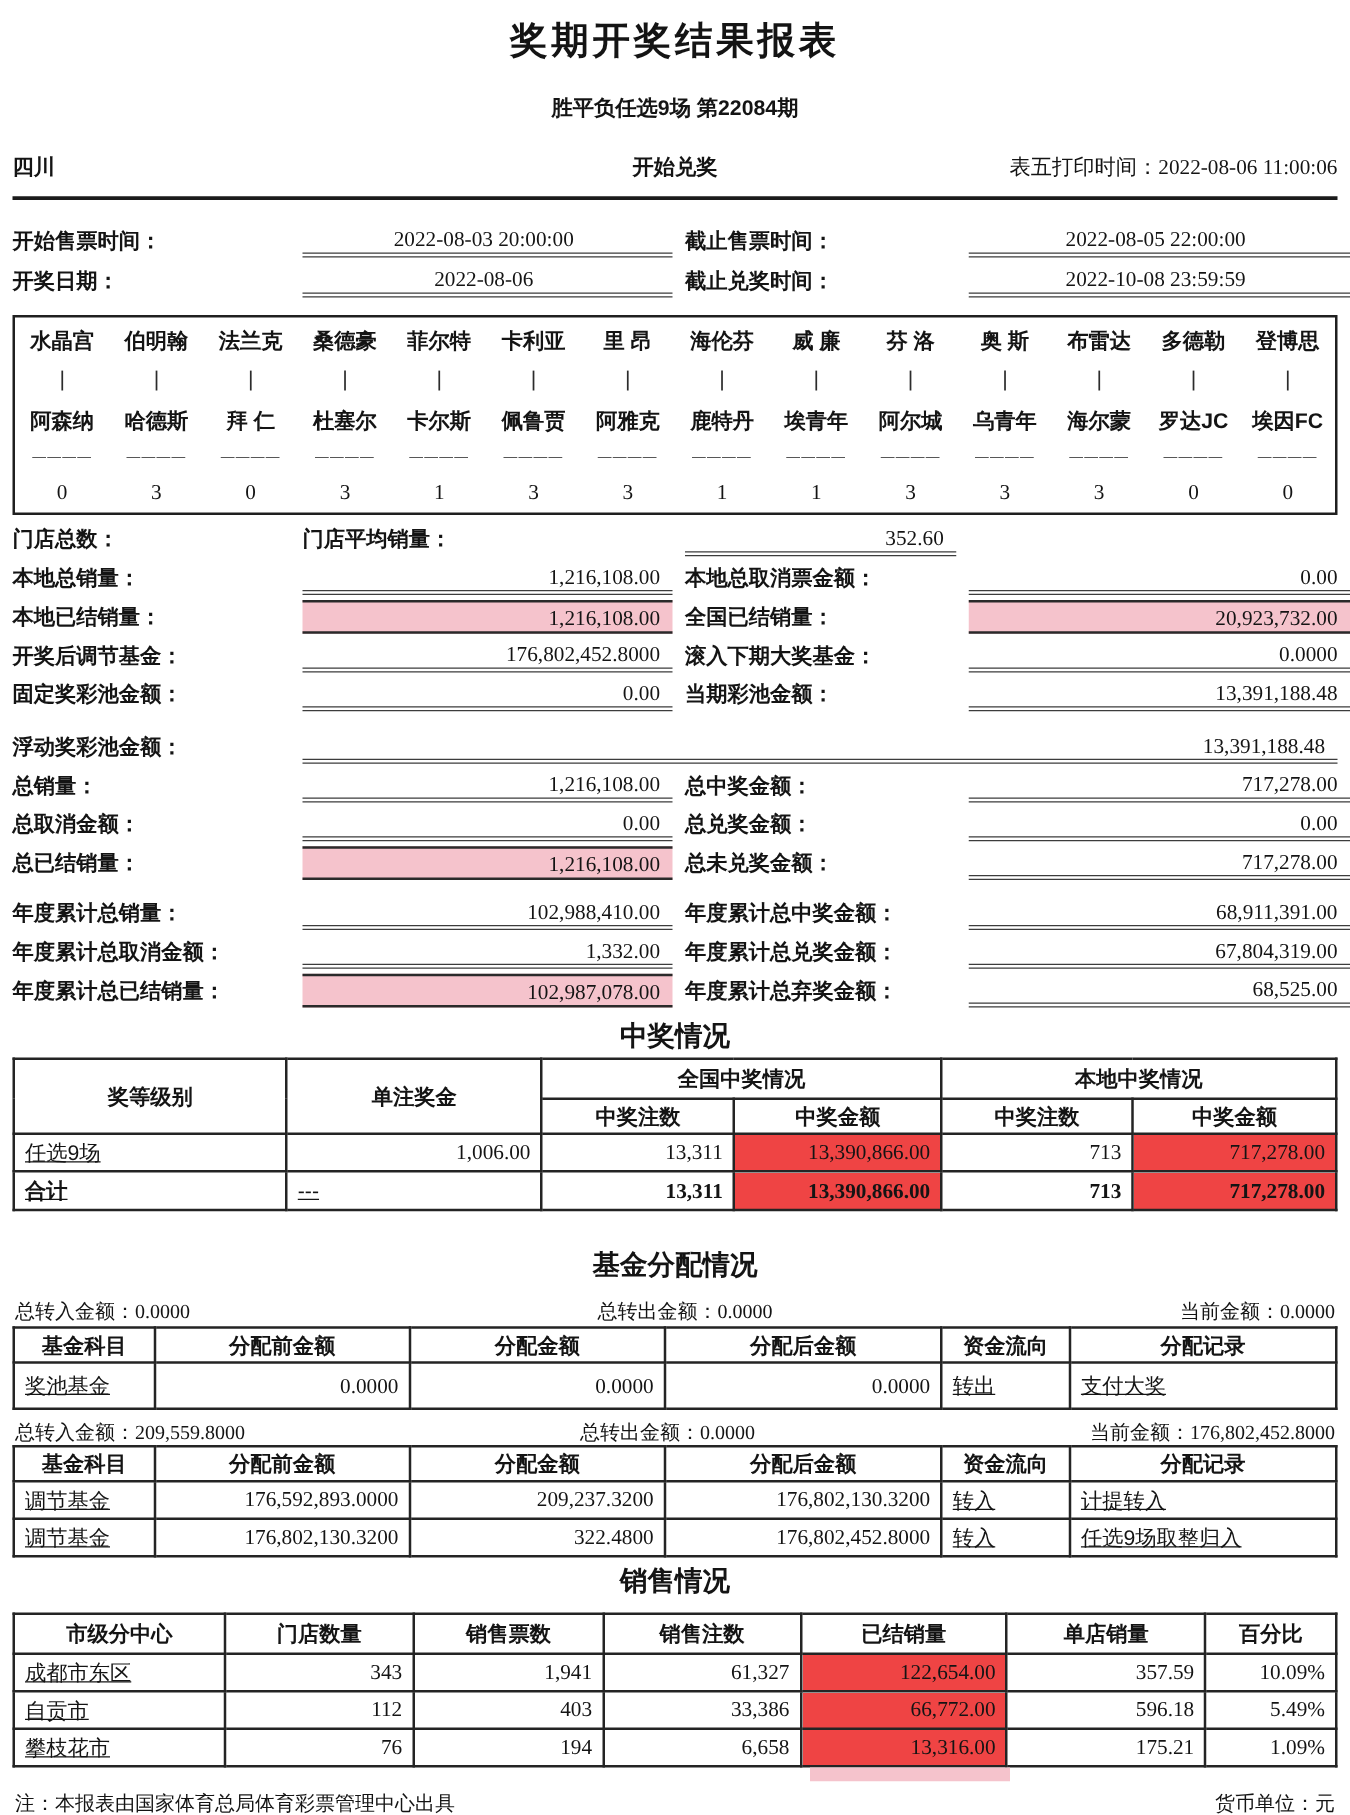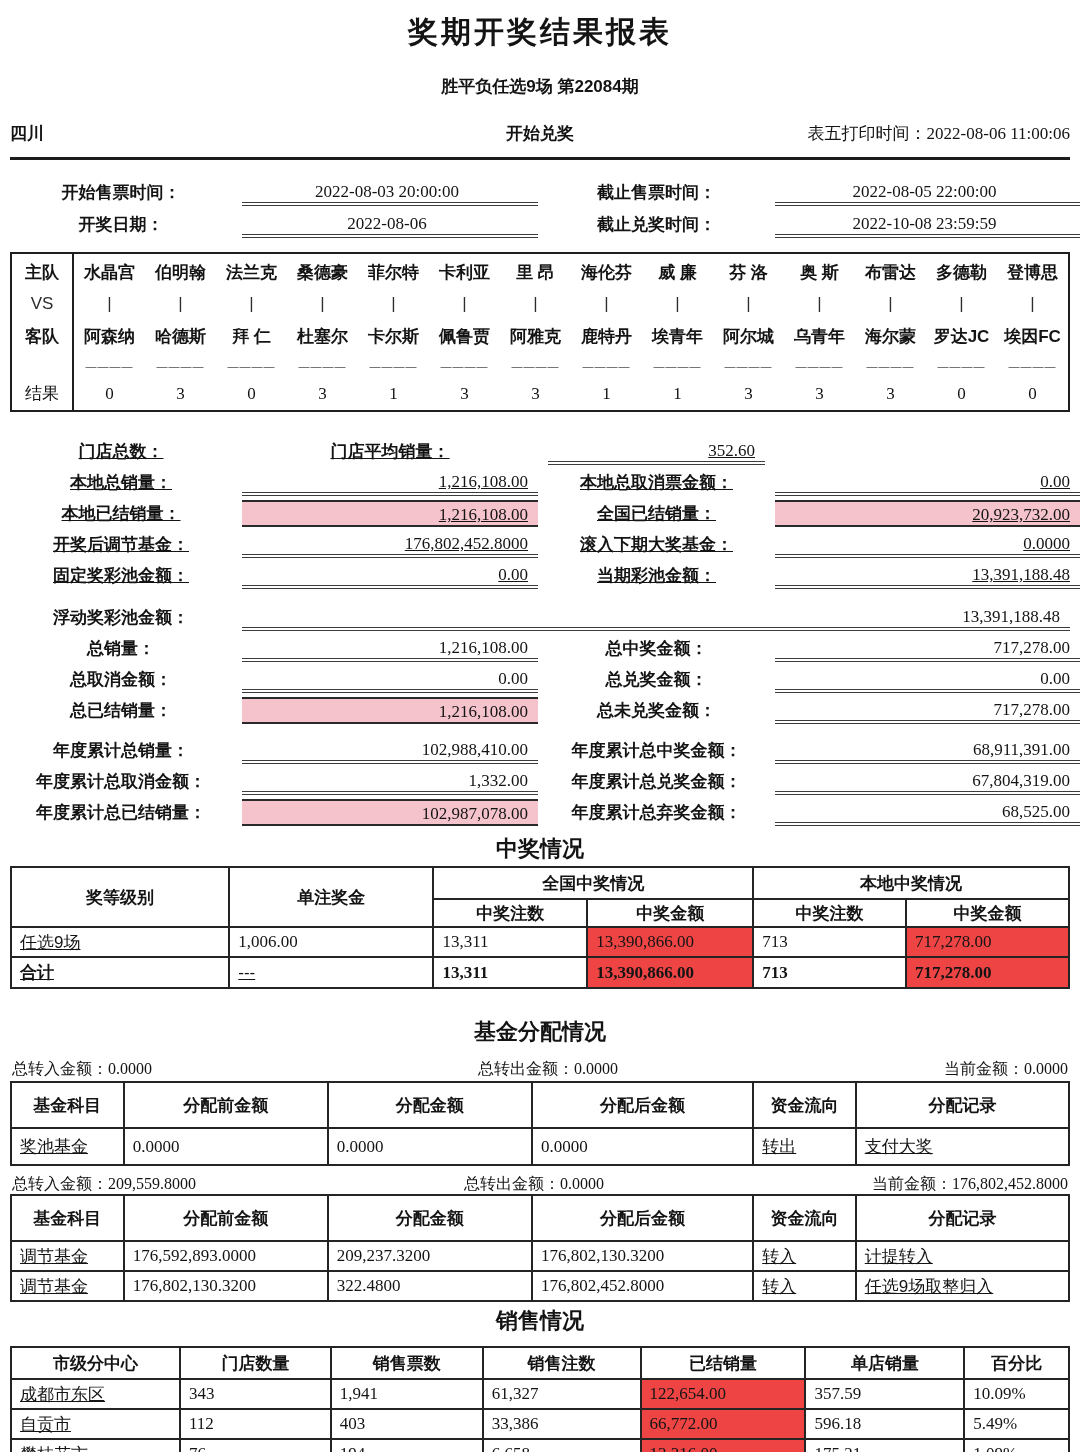--- a/index.html
+++ b/index.html
@@ -17,67 +17,67 @@
               margin-top:24px; font-size:17px; font-weight:bold; height:24px; }
   .meta .mid { position:absolute; left:0; right:0; text-align:center; }
   .meta { position:relative; }
   .meta .print { z-index:1; background:transparent; }
   .hr-thick { border-top:3px solid #1b1b1b; margin-top:11px; }
 
   
   .lfrow { display:grid; grid-template-columns:222px 296px 217px 305px; column-gap:10px;
            height:31px; align-items:center; }
   .lfrow.full { grid-template-columns:222px 828px; }
-  .lfl { font-size:17px; font-weight:bold; text-align:center; white-space:nowrap; }
+  .lfl { font-size:17px; font-weight:bold; text-align:left; white-space:nowrap; }
   .lff { font-family:"Liberation Serif","DejaVu Serif",serif; font-size:17px;
          text-align:right; padding:0 10px 1px 4px; height:27px; line-height:26px;
          border-bottom:4px double #3c3c3c; }
   .lff.pink { background:#f5c3cc; border-top:2px solid #2a2a2a; border-bottom:2px solid #2a2a2a; }
 
   .times { margin-top:16px; }
   .times .lfrow { height:32px; }
 
   
   .mtable { margin-top:12px; border:2px solid #1f1f1f; display:flex; height:160px; }
   .mlabels { width:62px; border-right:2px solid #1f1f1f; display:flex; flex-direction:column;
              align-items:center; font-weight:bold; font-size:17px; }
   .mcol { flex:1; display:flex; flex-direction:column; align-items:center; }
   .r-home, .r-away { height:38px; line-height:38px; font-size:17px; font-weight:bold; white-space:nowrap; }
   .r-bar  { height:26px; line-height:24px; font-size:17px; color:#2c2c2c; }
   .r-dash { height:24px; line-height:20px; font-size:11px; color:#4a4a4a; letter-spacing:1px; white-space:nowrap; }
   .r-res  { height:30px; line-height:28px; font-size:17px; font-family:"Liberation Serif","DejaVu Serif",serif; }
 
-  .statblock1 { margin-top:24px;text-decoration:underline; }
+  .statblock1 { margin-top:4px; }
   .statblock2 { margin-top:11px; }
   .annual     { margin-top:9px; }
 
   .sec-title { text-align:center; font-size:22px; font-weight:bold; }
   .sec-title.prize { margin-top:6px; }
   .sec-title.fund  { margin-top:28px; }
   .sec-title.sales { margin-top:4px; }
 
   table { border-collapse:collapse; width:1060px; margin:0 auto; table-layout:fixed; }
   th,td { border:2px solid #242424; font-size:17px; padding:0 8px; overflow:hidden; white-space:nowrap; }
   th { font-weight:bold; text-align:center; }
   td.c { text-align:left;text-decoration:underline; }
-  td.r { text-align:left; font-family:"Liberation Serif","DejaVu Serif",serif; }
+  td.r { text-align:right; font-family:"Liberation Serif","DejaVu Serif",serif; }
   td.pink { background:#ef4444; }
   td.bold, th.bold { font-weight:bold; }
 
   .prize-table { margin-top:2px; }
   .prize-table tr.grp th { height:32px; }
   .prize-table tr.sub th { height:28px; }
   .prize-table tr.d1 td { height:30px; }
   .prize-table tr.d2 td { height:31px; }
 
   .fund-summary { display:flex; justify-content:space-between; align-items:baseline;
                   font-size:16px; height:18px; margin-top:12px; padding:0 2px; }
   .fund-summary .pair .num { font-size:16px; }
   .fund-table { margin-top:4px; }
-  .fund-table th { height:46px; }
+  .fund-table th { height:28px; }
   .fund-table td { height:37px; }
   .fund-table.second { margin-top:2px; }
   .fund-table.second td { height:30px; }
   .fund-summary.second { margin-top:8px; }
 
   .sales-table { margin-top:10px; }
   .sales-table th { height:32px; }
   .sales-table td { height:30px; }
   .pink-tail { width:160px; height:11px; background:#f5c3cc; margin-left:638px; }
 
@@ -109,27 +109,20 @@
     </div>
     <div class="lfrow">
       <span class="lfl">开奖日期：</span>
       <span class="lff" style="text-align:center">2022-08-06</span>
       <span class="lfl">截止兑奖时间：</span>
       <span class="lff" style="text-align:center">2022-10-08 23:59:59</span>
     </div>
   </div>
 
   <div class="mtable">
-    <div class="mlabels">
-      <span class="r-home">主队</span>
-      <span class="r-bar b">VS</span>
-      <span class="r-away">客队</span>
-      <span class="r-dash"></span>
-      <span class="r-res b" style="font-family:'Liberation Sans',sans-serif">结果</span>
-    </div>
 
     <div class="mcol">
       <span class="r-home">水晶宫</span>
       <span class="r-bar">|</span>
       <span class="r-away">阿森纳</span>
       <span class="r-dash">————</span>
       <span class="r-res">0</span>
     </div>
     <div class="mcol">
       <span class="r-home">伯明翰</span>

